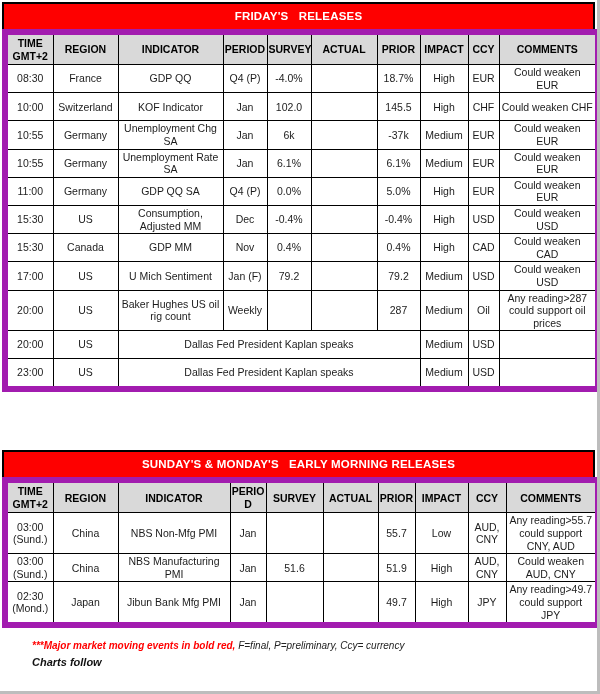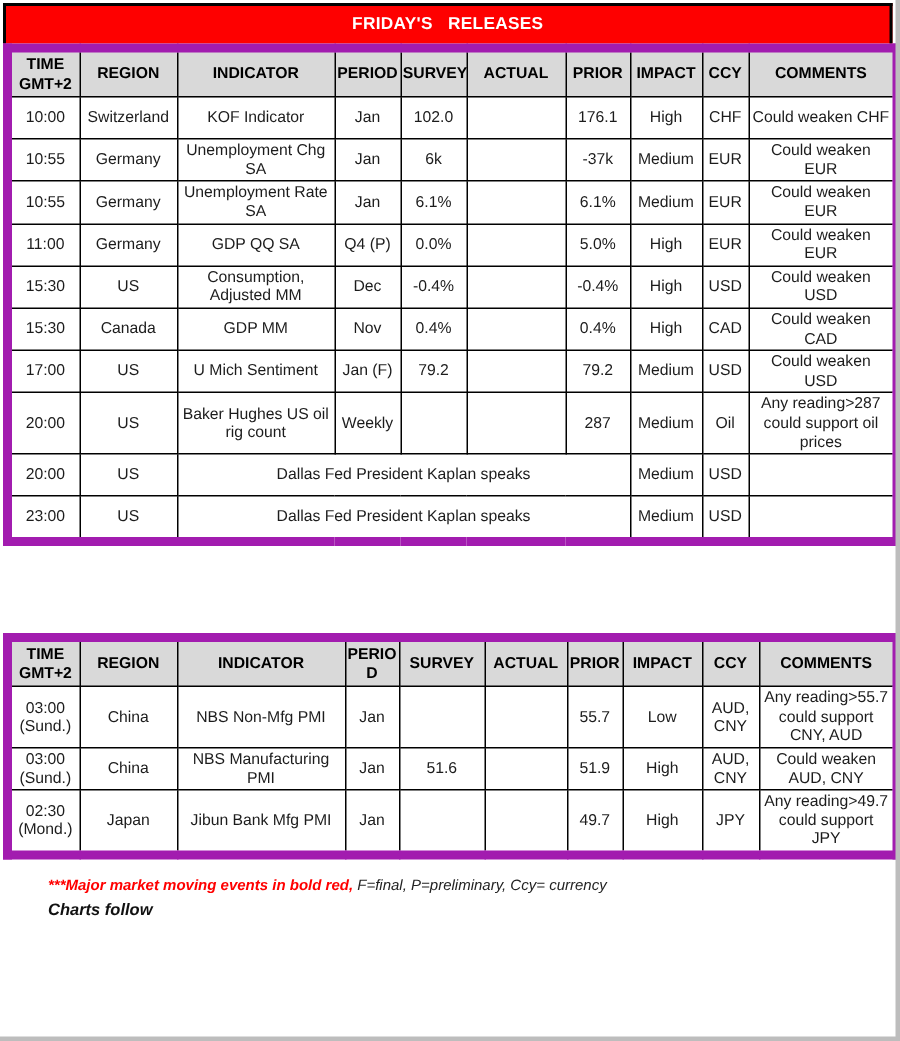--- a/index.html
+++ b/index.html
@@ -73,27 +73,39 @@
             <th>SURVEY</th>
             <th>ACTUAL</th>
             <th>PRIOR</th>
             <th>IMPACT</th>
             <th>CCY</th>
             <th>COMMENTS</th>
           </tr>
         </thead>
         <tbody>
           <tr>
+            <td>08:30</td>
+            <td>France</td>
+            <td>GDP QQ</td>
+            <td>Q4 (P)</td>
+            <td>-4.0%</td>
+            <td></td>
+            <td>18.7%</td>
+            <td>High</td>
+            <td>EUR</td>
+            <td>Could weaken EUR</td>
+          </tr>
+          <tr>
             <td>10:00</td>
             <td>Switzerland</td>
             <td>KOF Indicator</td>
             <td>Jan</td>
             <td>102.0</td>
             <td></td>
-            <td>176.1</td>
+            <td>145.5</td>
             <td>High</td>
             <td>CHF</td>
             <td>Could weaken CHF</td>
           </tr>
           <tr>
             <td>10:55</td>
             <td>Germany</td>
             <td>Unemployment Chg SA</td>
             <td>Jan</td>
             <td>6k</td>
@@ -189,20 +201,21 @@
             <td colspan="5">Dallas Fed President Kaplan speaks</td>
             <td>Medium</td>
             <td>USD</td>
             <td></td>
           </tr>
         </tbody>
       </table>
   </div>
 
   <div class="tbl-block second">
+    <div class="banner">SUNDAY'S &amp; MONDAY'S   EARLY MORNING RELEASES</div>
     <table class="rel">
         <colgroup>
           <col style="width: 48px;">
           <col style="width: 65px;">
           <col style="width: 112px;">
           <col style="width: 36px;">
           <col style="width: 57px;">
           <col style="width: 55px;">
           <col style="width: 37px;">
           <col style="width: 53px;">

